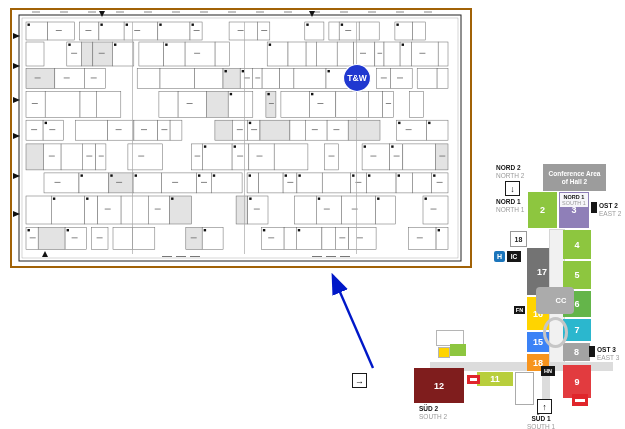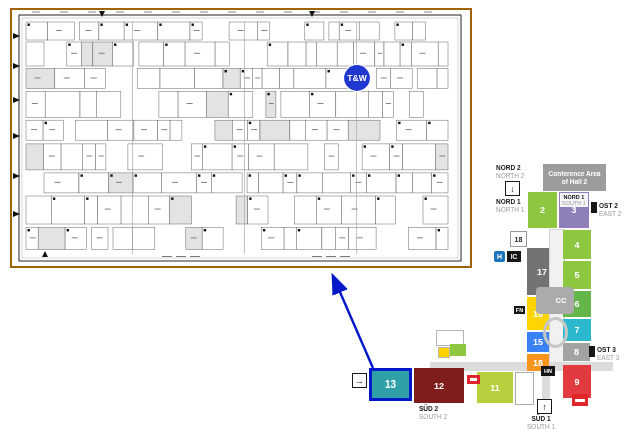--- a/index.html
+++ b/index.html
@@ -19,21 +19,21 @@
   .hall{position:absolute;display:flex;align-items:center;justify-content:center;z-index:2;box-sizing:border-box;}
   .hall-num{font-weight:bold;color:#fff;font-size:9px;}
   #hall-2 {left:528px;top:192px;width:29px;height:36px;}
   #hall-3 {left:559px;top:192px;width:30px;height:36px;}
   #hall-4 {left:563px;top:230px;width:28px;height:29px;}
   #hall-5 {left:563px;top:261px;width:28px;height:28px;}
   #hall-6 {left:563px;top:291px;width:28px;height:26px;}
   #hall-7 {left:563px;top:319px;width:28px;height:22px;}
   #hall-8 {left:563px;top:343px;width:27px;height:18px;}
   #hall-9 {left:563px;top:365px;width:28px;height:33px;}
-  #hall-11{left:477px;top:372px;width:36px;height:31px;}
+  #hall-11{left:477px;top:372px;width:36px;height:14px;}
   #hall-12{left:414px;top:368px;width:50px;height:35px;}
   #hall-13{left:369px;top:368px;width:43px;height:33px;border:3px solid #0018C8;}
   #hall-13 .hall-num{font-size:10px;}
   #hall-14{left:527px;top:354px;width:22px;height:17px;}
   #hall-15{left:527px;top:332px;width:22px;height:20px;}
   #hall-16{left:527px;top:297px;width:22px;height:33px;}
   #hall-17{left:527px;top:248px;width:22px;height:47px;}
   #hall-18{left:510px;top:231px;width:17px;height:16px;border:1px solid #999;}
   #hall-18 .hall-num{color:#222;font-size:7px;}
   #hall-10{left:515px;top:372px;width:17px;height:31px;background:#fff;border:1px solid #ABABAB;z-index:2;}
@@ -430,23 +430,20 @@
     </div>
   <div class="hall" id="hall-9" style="background: rgb(226, 59, 63);">
       <span class="hall-num">9</span>
     </div>
   <div class="hall" id="hall-11" style="background: rgb(184, 206, 60);">
       <span class="hall-num">11</span>
     </div>
   <div class="hall" id="hall-12" style="background: #7f1d1d;">
       <span class="hall-num">12</span>
     </div>
-  <div class="hall" id="hall-13" style="background: rgb(47, 160, 168);">
-      <span class="hall-num">13</span>
-    </div>
   <div class="hall" id="hall-14" style="background: rgb(247, 148, 29);">
       <span class="hall-num">18</span>
     </div>
   <div class="hall" id="hall-15" style="background: #3b82f6;">
       <span class="hall-num">15</span>
     </div>
   <div class="hall" id="hall-16" style="background: rgb(255, 212, 0);">
       <span class="hall-num">16</span>
     </div>
   <div class="hall" id="hall-17" style="background: #737373; padding-left: 8px;">

